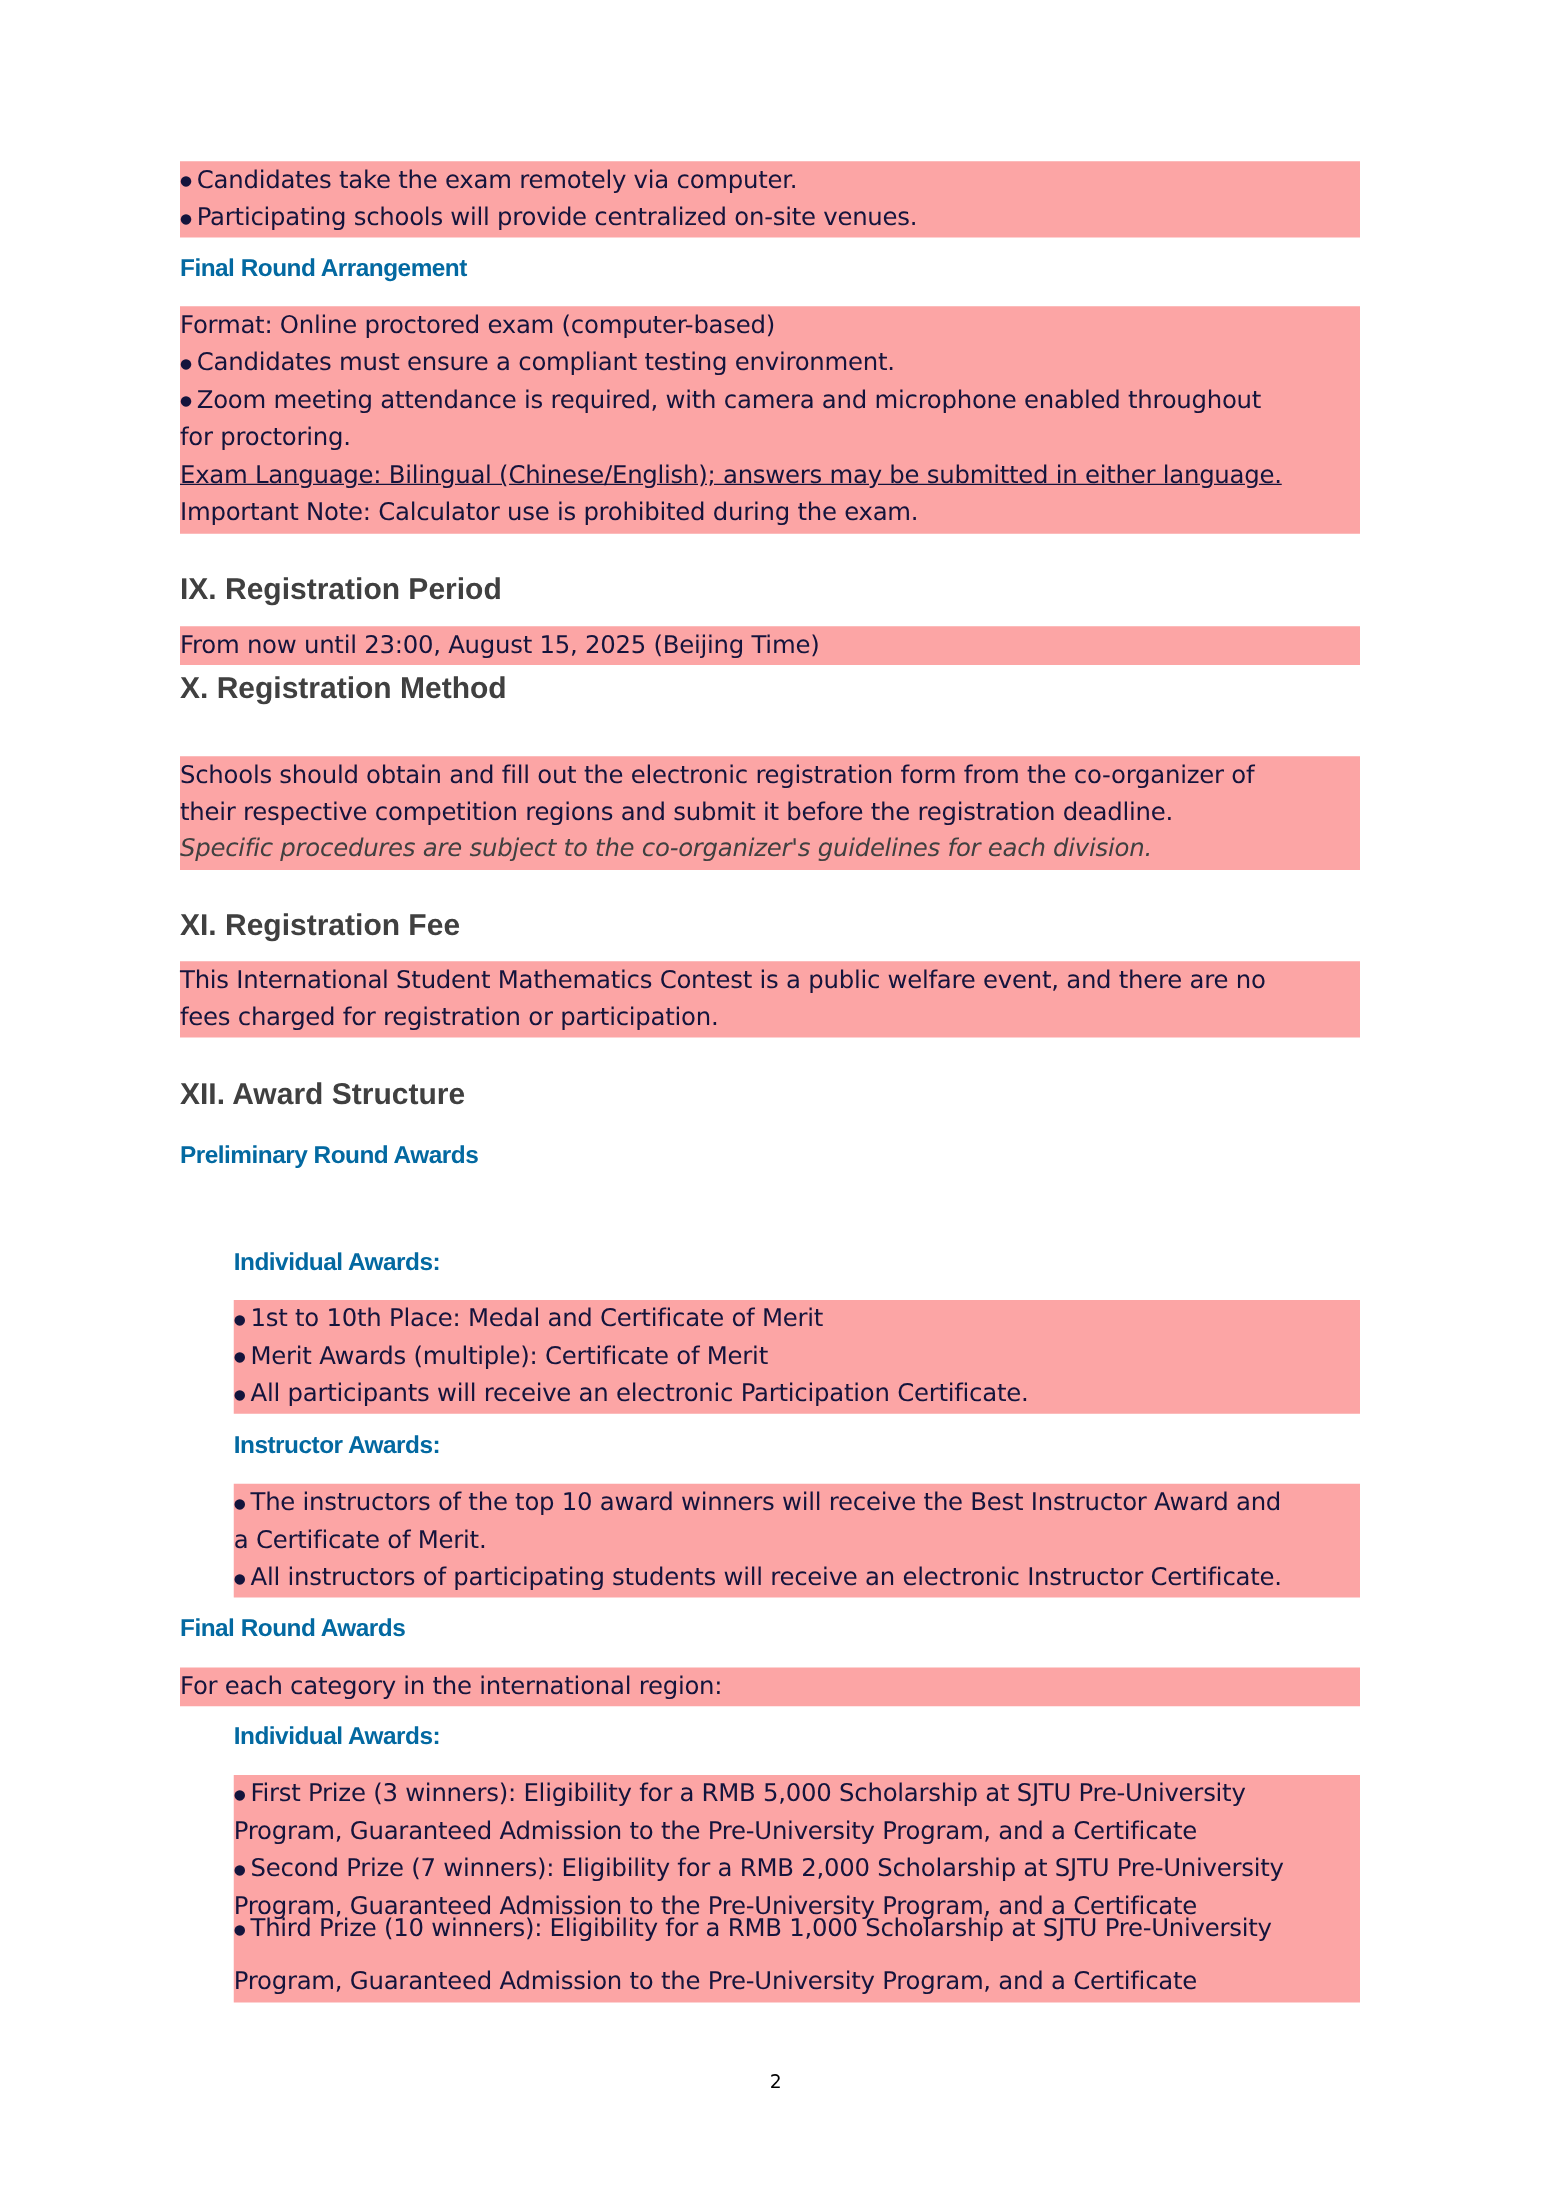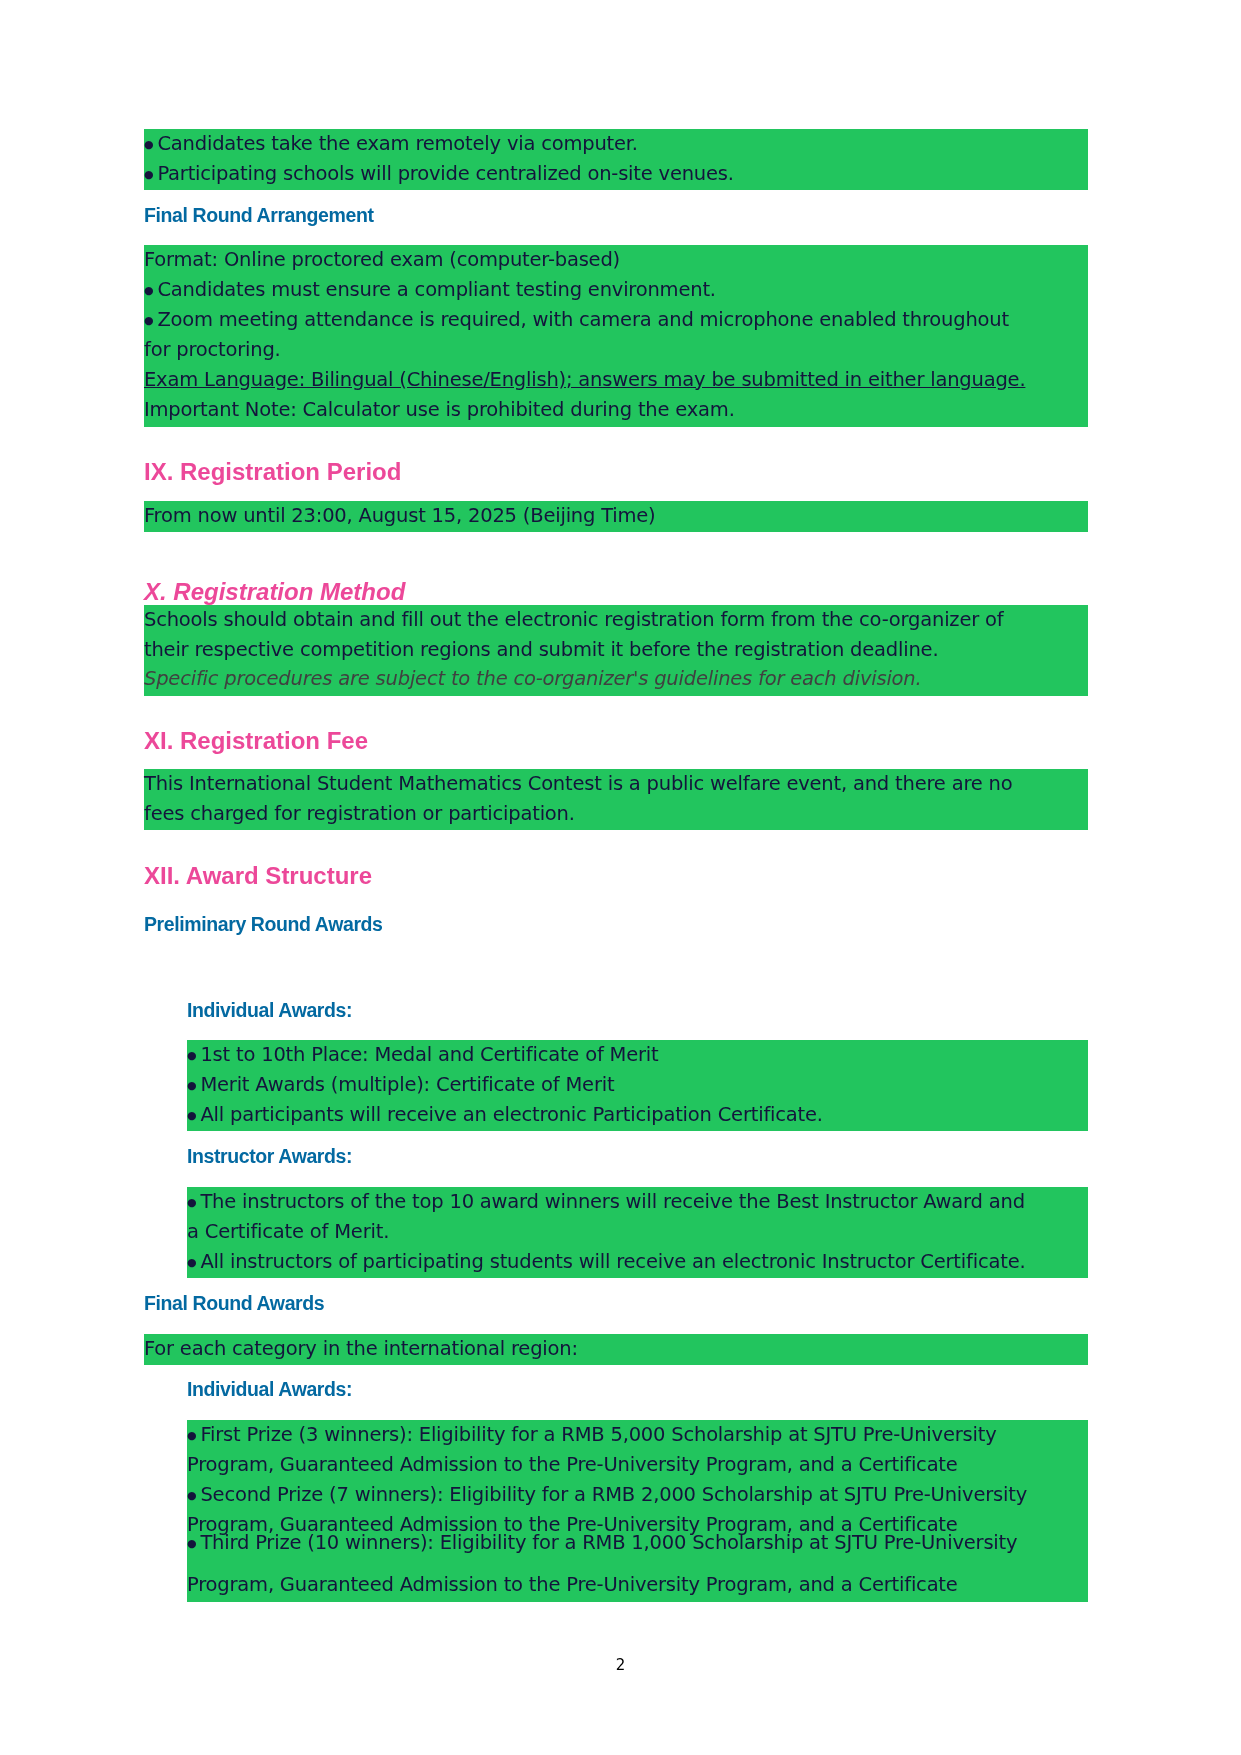--- a/index.html
+++ b/index.html
@@ -8,21 +8,21 @@
   .body-text {
     font-family: "DejaVu Sans", sans-serif;
     font-size: 19.5px;
     color: #14143c;
     letter-spacing: -0.2px;
   }
   .box {
     position: absolute;
     left: 144px;
     width: 944px;
-    background: #22c55e;
+    background: #fca5a5;
   }
   .box.indent { left: 187px; width: 901px; }
   .line {
     position: absolute;
     left: 0;
     height: 30px;
     line-height: 30px;
     white-space: nowrap;
   }
   .bullet::before { content: "\25CF"; font-size: 11px; position: relative; top: -2px; margin-right: 4px; }
@@ -34,21 +34,21 @@
     color: #0369a1;
     letter-spacing: -0.4px;
     white-space: nowrap;
   }
   .h2 {
     position: absolute;
     left: 144px;
     font-family: "Liberation Sans", sans-serif;
     font-weight: bold;
     font-size: 24px;
-    color: #ec4899;
+    color: #404040;
     white-space: nowrap;
   }
   .italic { font-style: italic; color: #404040; }
   .pnum {
     position: absolute;
     left: 0; width: 1241px; top: 1656px;
     text-align: center;
     font-family: "DejaVu Sans", sans-serif;
     font-size: 15px;
     color: #000;
@@ -72,21 +72,21 @@
     <div class="line" style="top:90px;">for proctoring.</div>
     <div class="line" style="top:120px;text-decoration:underline;">Exam Language: Bilingual (Chinese/English); answers may be submitted in either language.</div>
     <div class="line" style="top:150px;">Important Note: Calculator use is prohibited during the exam.</div>
   </div>
 
   <div class="h2" style="top:458px;">IX. Registration Period</div>
   <div class="box body-text" style="top:501px; height:31px;text-align:right;">
     <div class="line" style="top:0;">From now until 23:00, August 15, 2025 (Beijing Time)</div>
   </div>
 
-  <div class="h2" style="top:578px;font-style:italic;">X. Registration Method</div>
+  <div class="h2" style="top:537px;">X. Registration Method</div>
   <div class="box body-text" style="top:605px; height:91px;">
     <div class="line" style="top:0;">Schools should obtain and fill out the electronic registration form from the co-organizer of</div>
     <div class="line" style="top:30px;">their respective competition regions and submit it before the registration deadline.</div>
     <div class="line italic" style="top:59px;">Specific procedures are subject to the co-organizer's guidelines for each division.</div>
   </div>
 
   <div class="h2" style="top:727px;">XI. Registration Fee</div>
   <div class="box body-text" style="top:769px; height:61px;">
     <div class="line" style="top:0;">This International Student Mathematics Contest is a public welfare event, and there are no</div>
     <div class="line" style="top:30px;">fees charged for registration or participation.</div>

